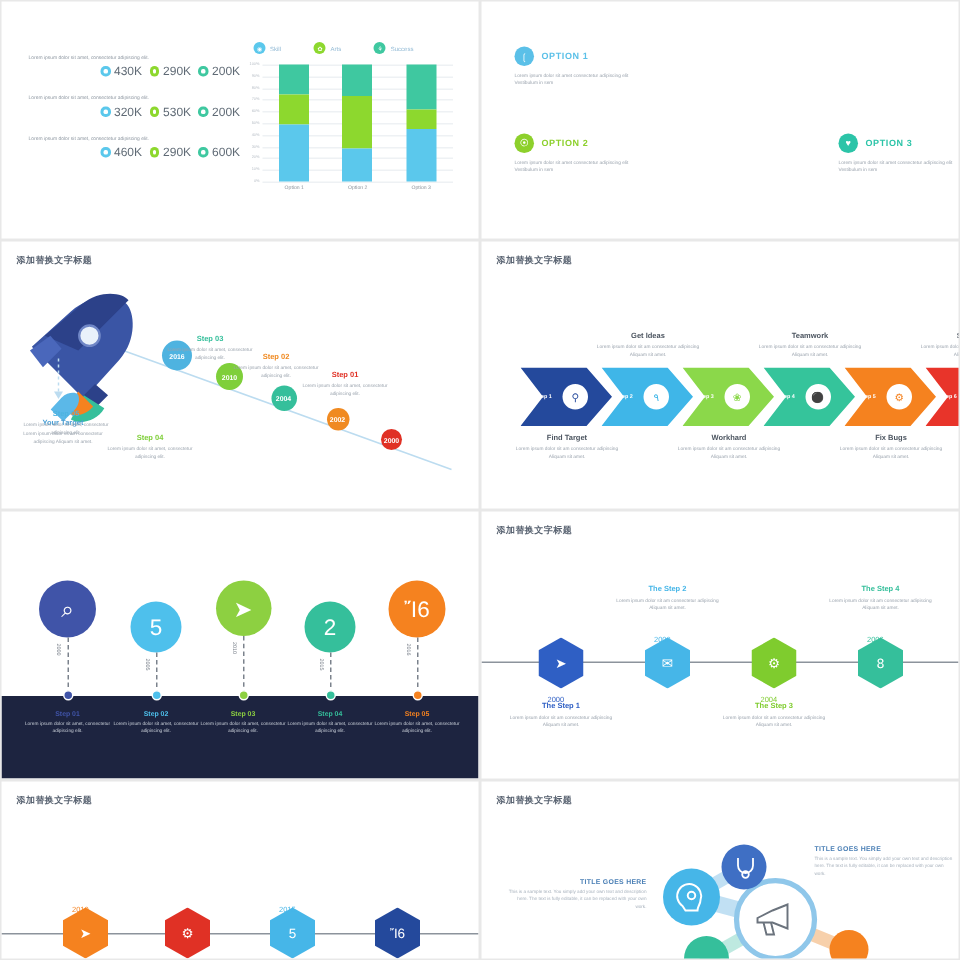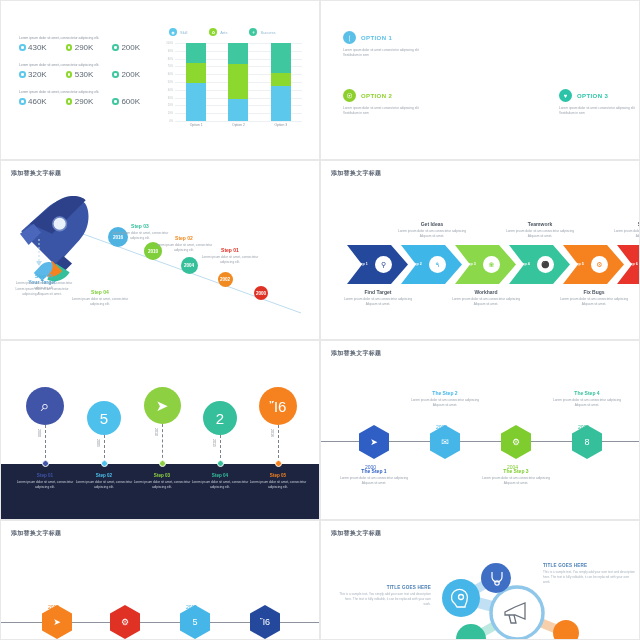--- a/index.html
+++ b/index.html
@@ -6,21 +6,21 @@
   html,body { width:640px; height:640px; background:#ffffff; font-family:"Liberation Sans", sans-serif; }
   .grid { width:640px; height:640px; display:grid; grid-template-columns:320px 320px; grid-template-rows:160px 180px 180px 120px; }
   .slide { position:relative; background:#fff; border:1px solid #e8e8e8; overflow:hidden; }
   .slide-title { position:absolute; left:10px; top:8px; font-size:6px; color:#5a6472; font-weight:bold; letter-spacing:.3px; }
   .lorem { font-size:3.2px; color:#9aa3ad; line-height:1.5; }
 
   
   .s1-left { position:absolute; left:18px; top:35px; width:130px; }
   .s1-row { margin-bottom:11px; }
   .s1-row .cap { font-size:3.3px; color:#8d96a0; margin-bottom:3px; }
-  .s1-vals { display:flex; gap:19px; }
+  .s1-vals { display:flex; gap:5px;margin-left:48px; }
   .s1-val { display:flex; align-items:center; gap:2.5px; font-size:8px; color:#5f6a75; }
   .dot { width:6.5px; height:6.5px; border-radius:50%; display:inline-block; position:relative; }
   .dot::after{ content:""; position:absolute; left:2px; top:2px; width:2.5px;height:2.5px;border-radius:50%;background:#fff; }
   .s1-chart { position:absolute; left:160px; top:42px; width:145px; height:88px; }
   .s1-legend { position:absolute; left:168px; top:27px; display:flex; gap:22px; }
   .lg { display:flex; align-items:center; gap:3px; font-size:4px; color:#8fb8d4; }
   .lg .ring { width:8px;height:8px;border-radius:50%; display:flex;align-items:center;justify-content:center; color:#fff; font-size:4px; }
   .axis { position:absolute; left:0; top:0; width:100%; height:78px; }
   .gl { position:absolute; left:14px; right:4px; height:1px; background:#eef1f4; }
   .ytick { position:absolute; left:0; width:12px; text-align:right; font-size:2.6px; color:#b8bfc6; transform:translateY(-1.5px); }

